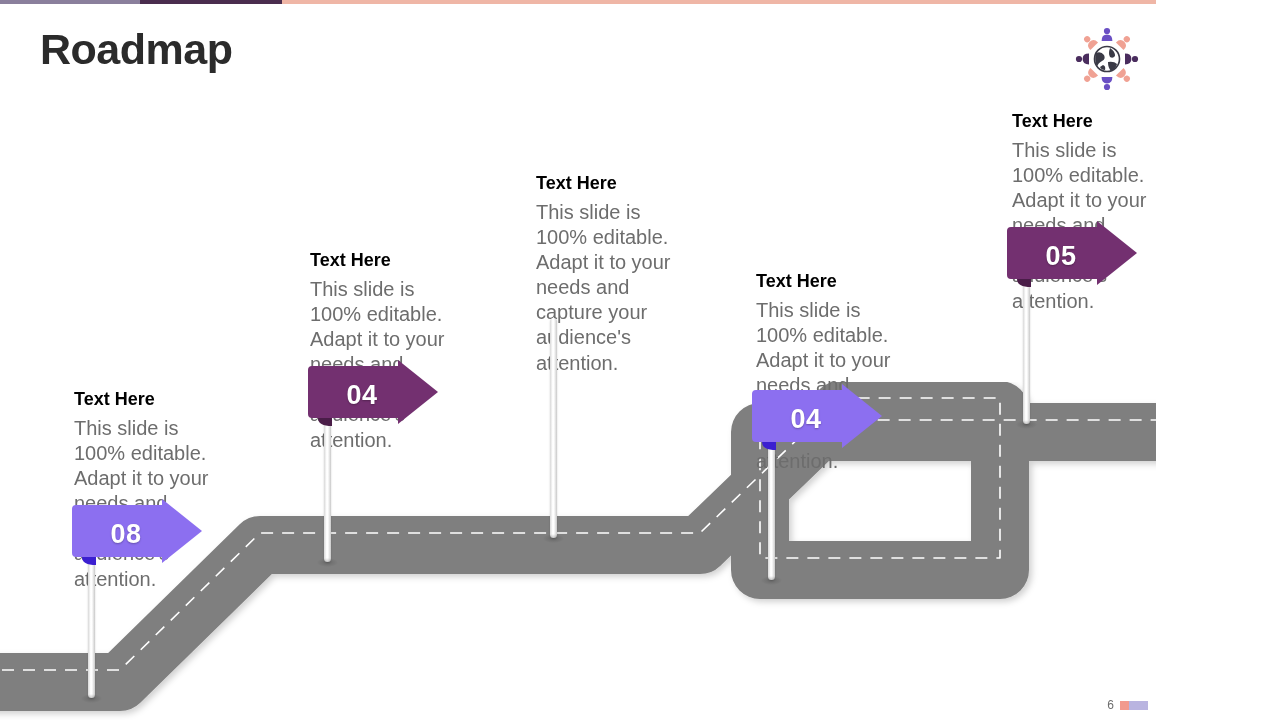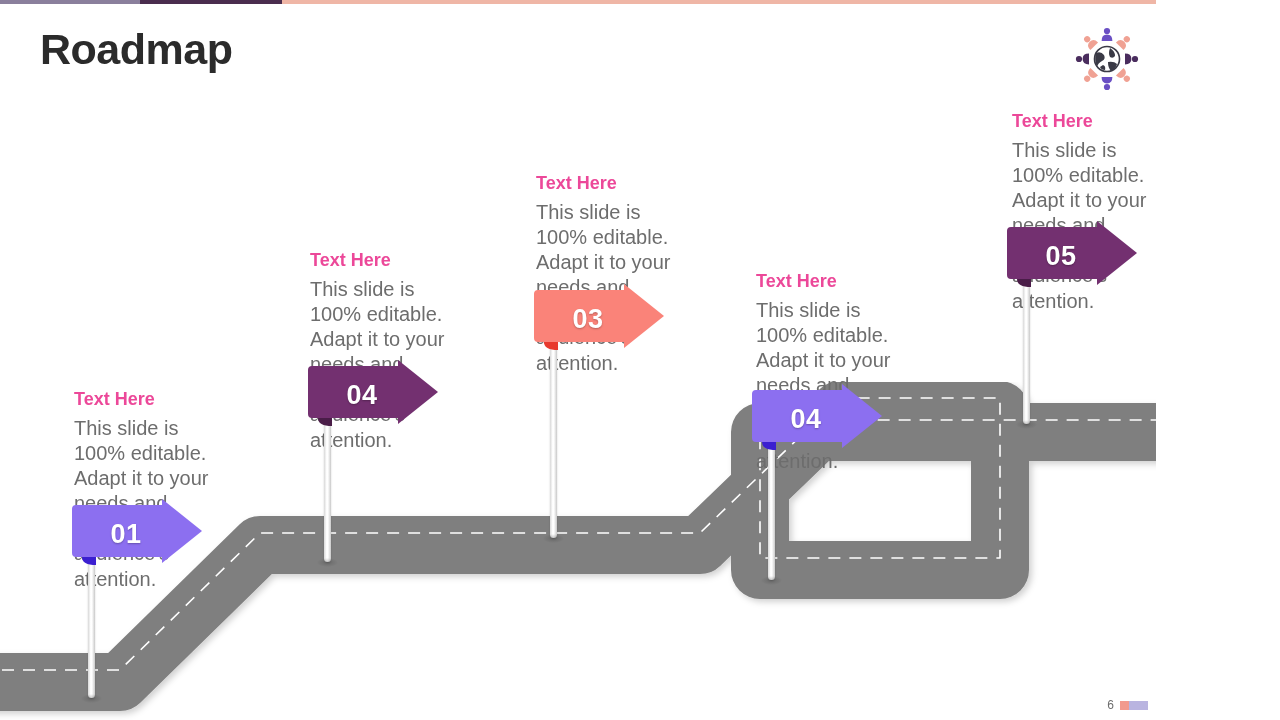--- a/index.html
+++ b/index.html
@@ -64,21 +64,21 @@
   }
 
   
   .milestone {
     position: absolute;
   }
 
   .ms-head {
     font-size: 18px;
     font-weight: bold;
-    color: #ec4899;
+    color: #000000;
     line-height: 1.25;
     margin-bottom: 5px;
     white-space: nowrap;
   }
 
   .ms-body {
     font-size: 20px;
     color: #6d6d6d;
     line-height: 1.26;
     width: 160px;
@@ -241,48 +241,41 @@
   <div class="milestone" style="left:74px; top:388px;">
     <div class="ms-head">Text Here</div>
     <div class="ms-body">This slide is 100% editable. Adapt it to your needs and capture your audience's attention.</div>
   </div>
   <div class="pole" style="left:88px; top:533px; height:165px;"></div>
   <div class="flag-wrap" style="left:66px; top:503px;">
     <svg class="flag-svg" viewBox="0 0 140 62">
       <path d="M30 50 L30 62 Q16 62 16 54 Q16 48 30 50 Z" fill="#3b1fd0"></path>
       <path d="M6 6 Q6 2 10 2 L96 2 L96 -4 L136 28 L96 60 L96 54 L10 54 Q6 54 6 50 Z" fill="#8c6ff0"></path>
     </svg>
-    <div class="flag-num">01</div>
+    <div class="flag-num">08</div>
   </div>
 
   <div class="milestone" style="left:310px; top:249px;">
     <div class="ms-head">Text Here</div>
     <div class="ms-body">This slide is 100% editable. Adapt it to your needs and capture your audience's attention.</div>
   </div>
   <div class="pole" style="left:324px; top:394px; height:168px;"></div>
   <div class="flag-wrap" style="left:302px; top:364px;">
     <svg class="flag-svg" viewBox="0 0 140 62">
       <path d="M30 50 L30 62 Q16 62 16 54 Q16 48 30 50 Z" fill="#4a1d48"></path>
       <path d="M6 6 Q6 2 10 2 L96 2 L96 -4 L136 28 L96 60 L96 54 L10 54 Q6 54 6 50 Z" fill="#733070"></path>
     </svg>
     <div class="flag-num">04</div>
   </div>
 
   <div class="milestone" style="left:536px; top:172px;">
     <div class="ms-head">Text Here</div>
     <div class="ms-body">This slide is 100% editable. Adapt it to your needs and capture your audience's attention.</div>
   </div>
   <div class="pole" style="left:550px; top:318px; height:220px;"></div>
-  <div class="flag-wrap" style="left:528px; top:288px;">
-    <svg class="flag-svg" viewBox="0 0 140 62">
-      <path d="M30 50 L30 62 Q16 62 16 54 Q16 48 30 50 Z" fill="#e8392d"></path>
-      <path d="M6 6 Q6 2 10 2 L96 2 L96 -4 L136 28 L96 60 L96 54 L10 54 Q6 54 6 50 Z" fill="#fa8379"></path>
-    </svg>
-    <div class="flag-num">03</div>
-  </div>
 
   <div class="milestone" style="left:756px; top:270px;">
     <div class="ms-head">Text Here</div>
     <div class="ms-body">This slide is 100% editable. Adapt it to your needs and capture your audience's attention.</div>
   </div>
   <div class="pole" style="left:768px; top:414px; height:166px;"></div>
   <div class="flag-wrap" style="left:746px; top:388px;">
     <svg class="flag-svg" viewBox="0 0 140 62">
       <path d="M30 50 L30 62 Q16 62 16 54 Q16 48 30 50 Z" fill="#3b1fd0"></path>
       <path d="M6 6 Q6 2 10 2 L96 2 L96 -4 L136 28 L96 60 L96 54 L10 54 Q6 54 6 50 Z" fill="#8c6ff0"></path>

